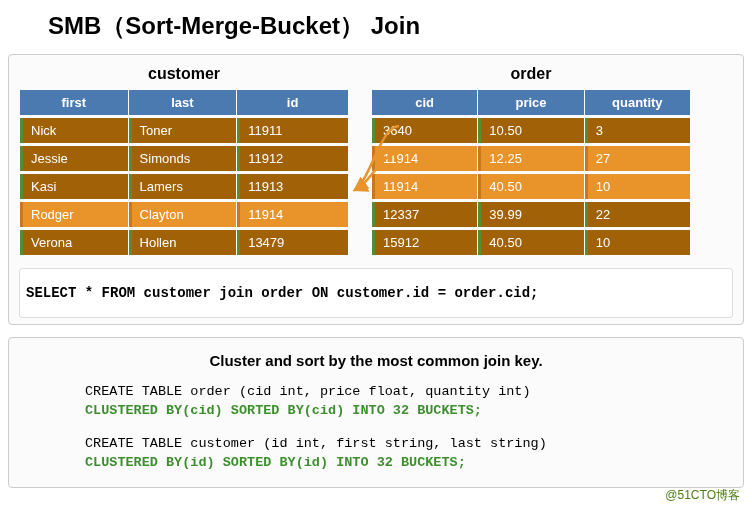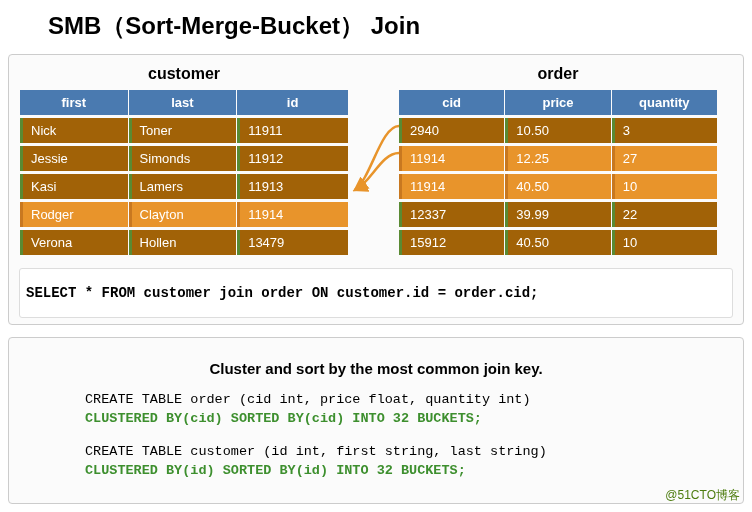--- a/index.html
+++ b/index.html
@@ -1,33 +1,33 @@
 <!DOCTYPE html>
 <html><head>
 <meta charset="utf-8">
 <style>
   * { box-sizing: border-box; margin: 0; padding: 0; }
   body { font-family: Arial, sans-serif; background: #fff; width: 752px; height: 512px; padding: 10px 8px; position: relative; }
   .title { font-size: 24px; font-weight: bold; margin-left: 40px; margin-bottom: 12px; }
   .panel { border: 1px solid #ccc; border-radius: 4px; background: #fbfbfb; padding: 10px 10px 6px 10px; margin-bottom: 12px; }
-  .tables-wrap { display: flex; gap: 49px; position: relative; }
+  .tables-wrap { display: flex; gap: 22px; position: relative; }
   .tbl-block { display: flex; flex-direction: column; }
   .tbl-name { text-align: center; font-weight: bold; font-size: 16px; margin-bottom: 4px; }
   table { border-collapse: separate; border-spacing: 1px 3px; font-size: 13px; }
   .customer-tbl { width: 330px; }
   .order-tbl { width: 320px; }
   th { background: #4a7ab0; color: #fff; font-weight: bold; padding: 5px 6px; text-align: center; font-size: 13px; }
   td { background: #a16207; color: #fff; padding: 5px 8px; text-align: left; border-left: 3px solid #5a8a33; }
   tr.hl td { background: #e8942b; border-left: 3px solid #c87820; }
   .customer-tbl th:nth-child(1), .customer-tbl td:nth-child(1) { width: 33%; }
   .customer-tbl th:nth-child(2), .customer-tbl td:nth-child(2) { width: 33%; }
   .customer-tbl th:nth-child(3), .customer-tbl td:nth-child(3) { width: 34%; }
   .order-tbl th, .order-tbl td { width: 33.3%; }
   .sql { font-family: "Courier New", monospace; font-weight: bold; font-size: 14px; margin-top: 10px; padding: 16px 6px; background: #fff; border: 1px solid #ddd; border-radius: 3px; white-space: pre; }
-  .panel2 { border: 1px solid #ccc; border-radius: 4px; background: #fbfbfb; padding: 22px 16px; }
+  .panel2 { border: 1px solid #ccc; border-radius: 4px; background: #fbfbfb; padding: 14px 16px; }
   .cluster-title { text-align: center; font-weight: bold; font-size: 15px; margin-bottom: 14px; }
   .ddl { font-family: "Courier New", monospace; font-size: 13.5px; line-height: 1.4; margin-left: 60px; margin-bottom: 14px; }
   .ddl .green { color: #3d8f2e; font-weight: bold; }
   .watermark { position: absolute; right: 12px; bottom: 8px; color: #4d7c0f; font-size: 12px; }
   .arrows { position: absolute; left: 332px; top: 28px; width: 50px; height: 160px; pointer-events: none; }
 </style>
 </head>
 <body>
 
 <div class="title">SMB（Sort-Merge-Bucket） Join</div>
@@ -90,21 +90,21 @@
       <table class="order-tbl">
         <thead>
             <tr>
           <th>cid</th>
           <th>price</th>
           <th>quantity</th>
         </tr>
           </thead>
         <tbody id="order-body">
             <tr>
-              <td>2940</td>
+              <td>3640</td>
               <td>10.50</td>
               <td>3</td>
             </tr>
             <tr class="hl">
               <td>11914</td>
               <td>12.25</td>
               <td>27</td>
             </tr>
             <tr class="hl">
               <td>11914</td>

